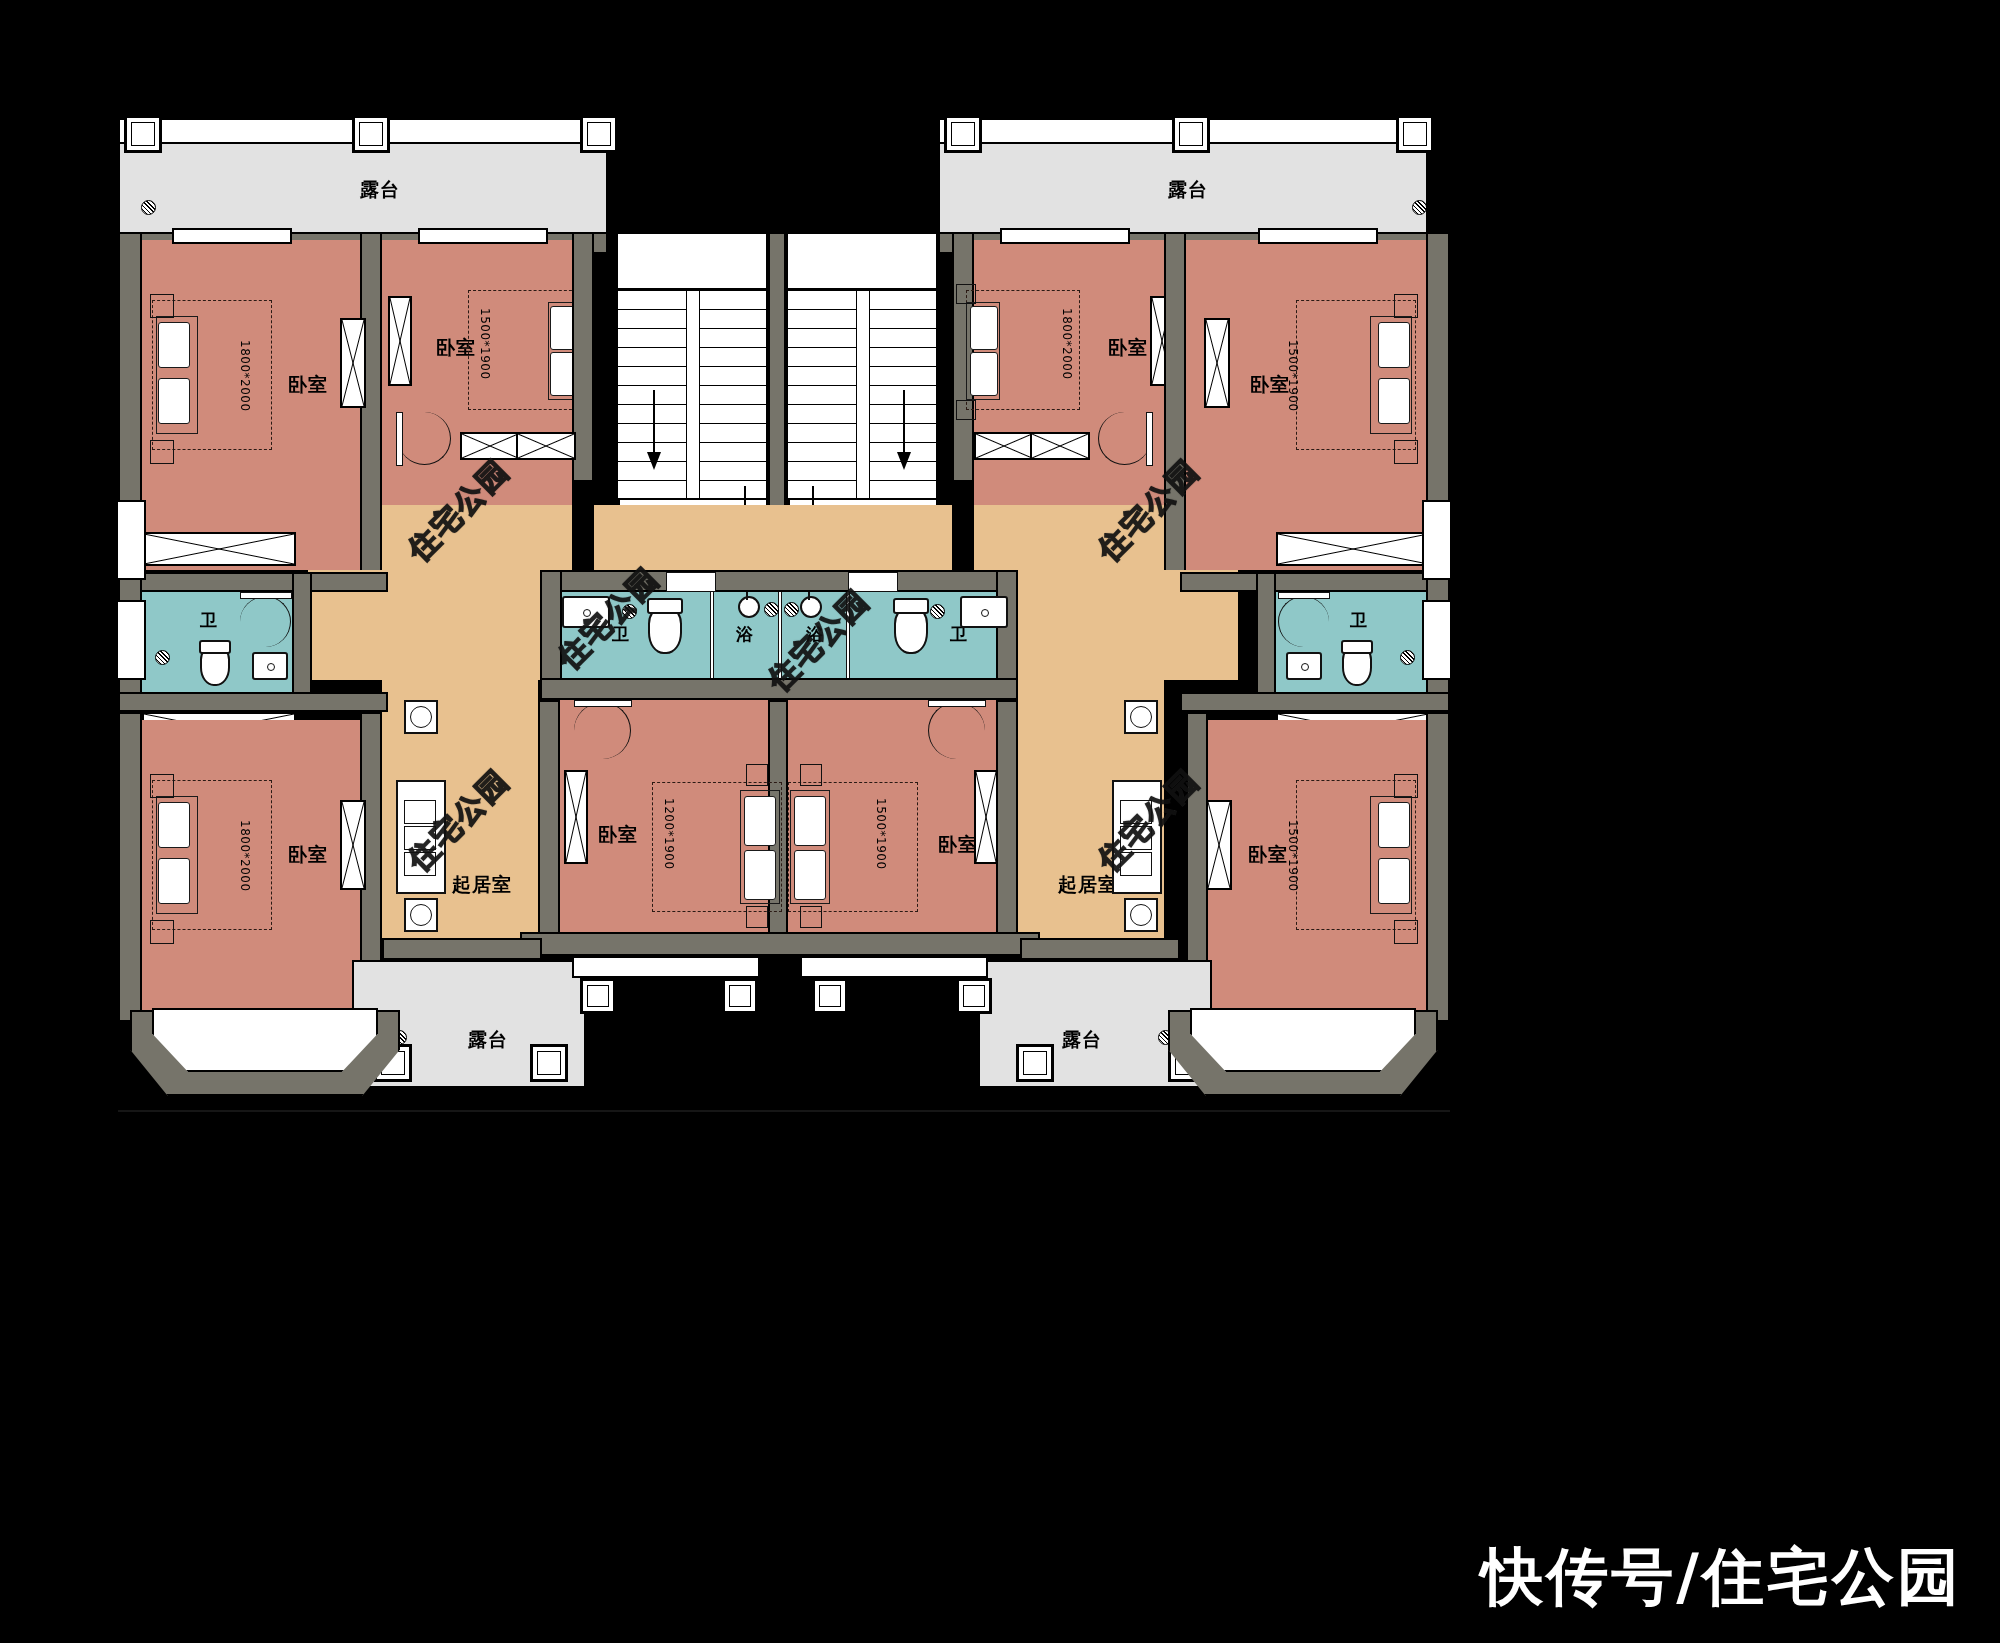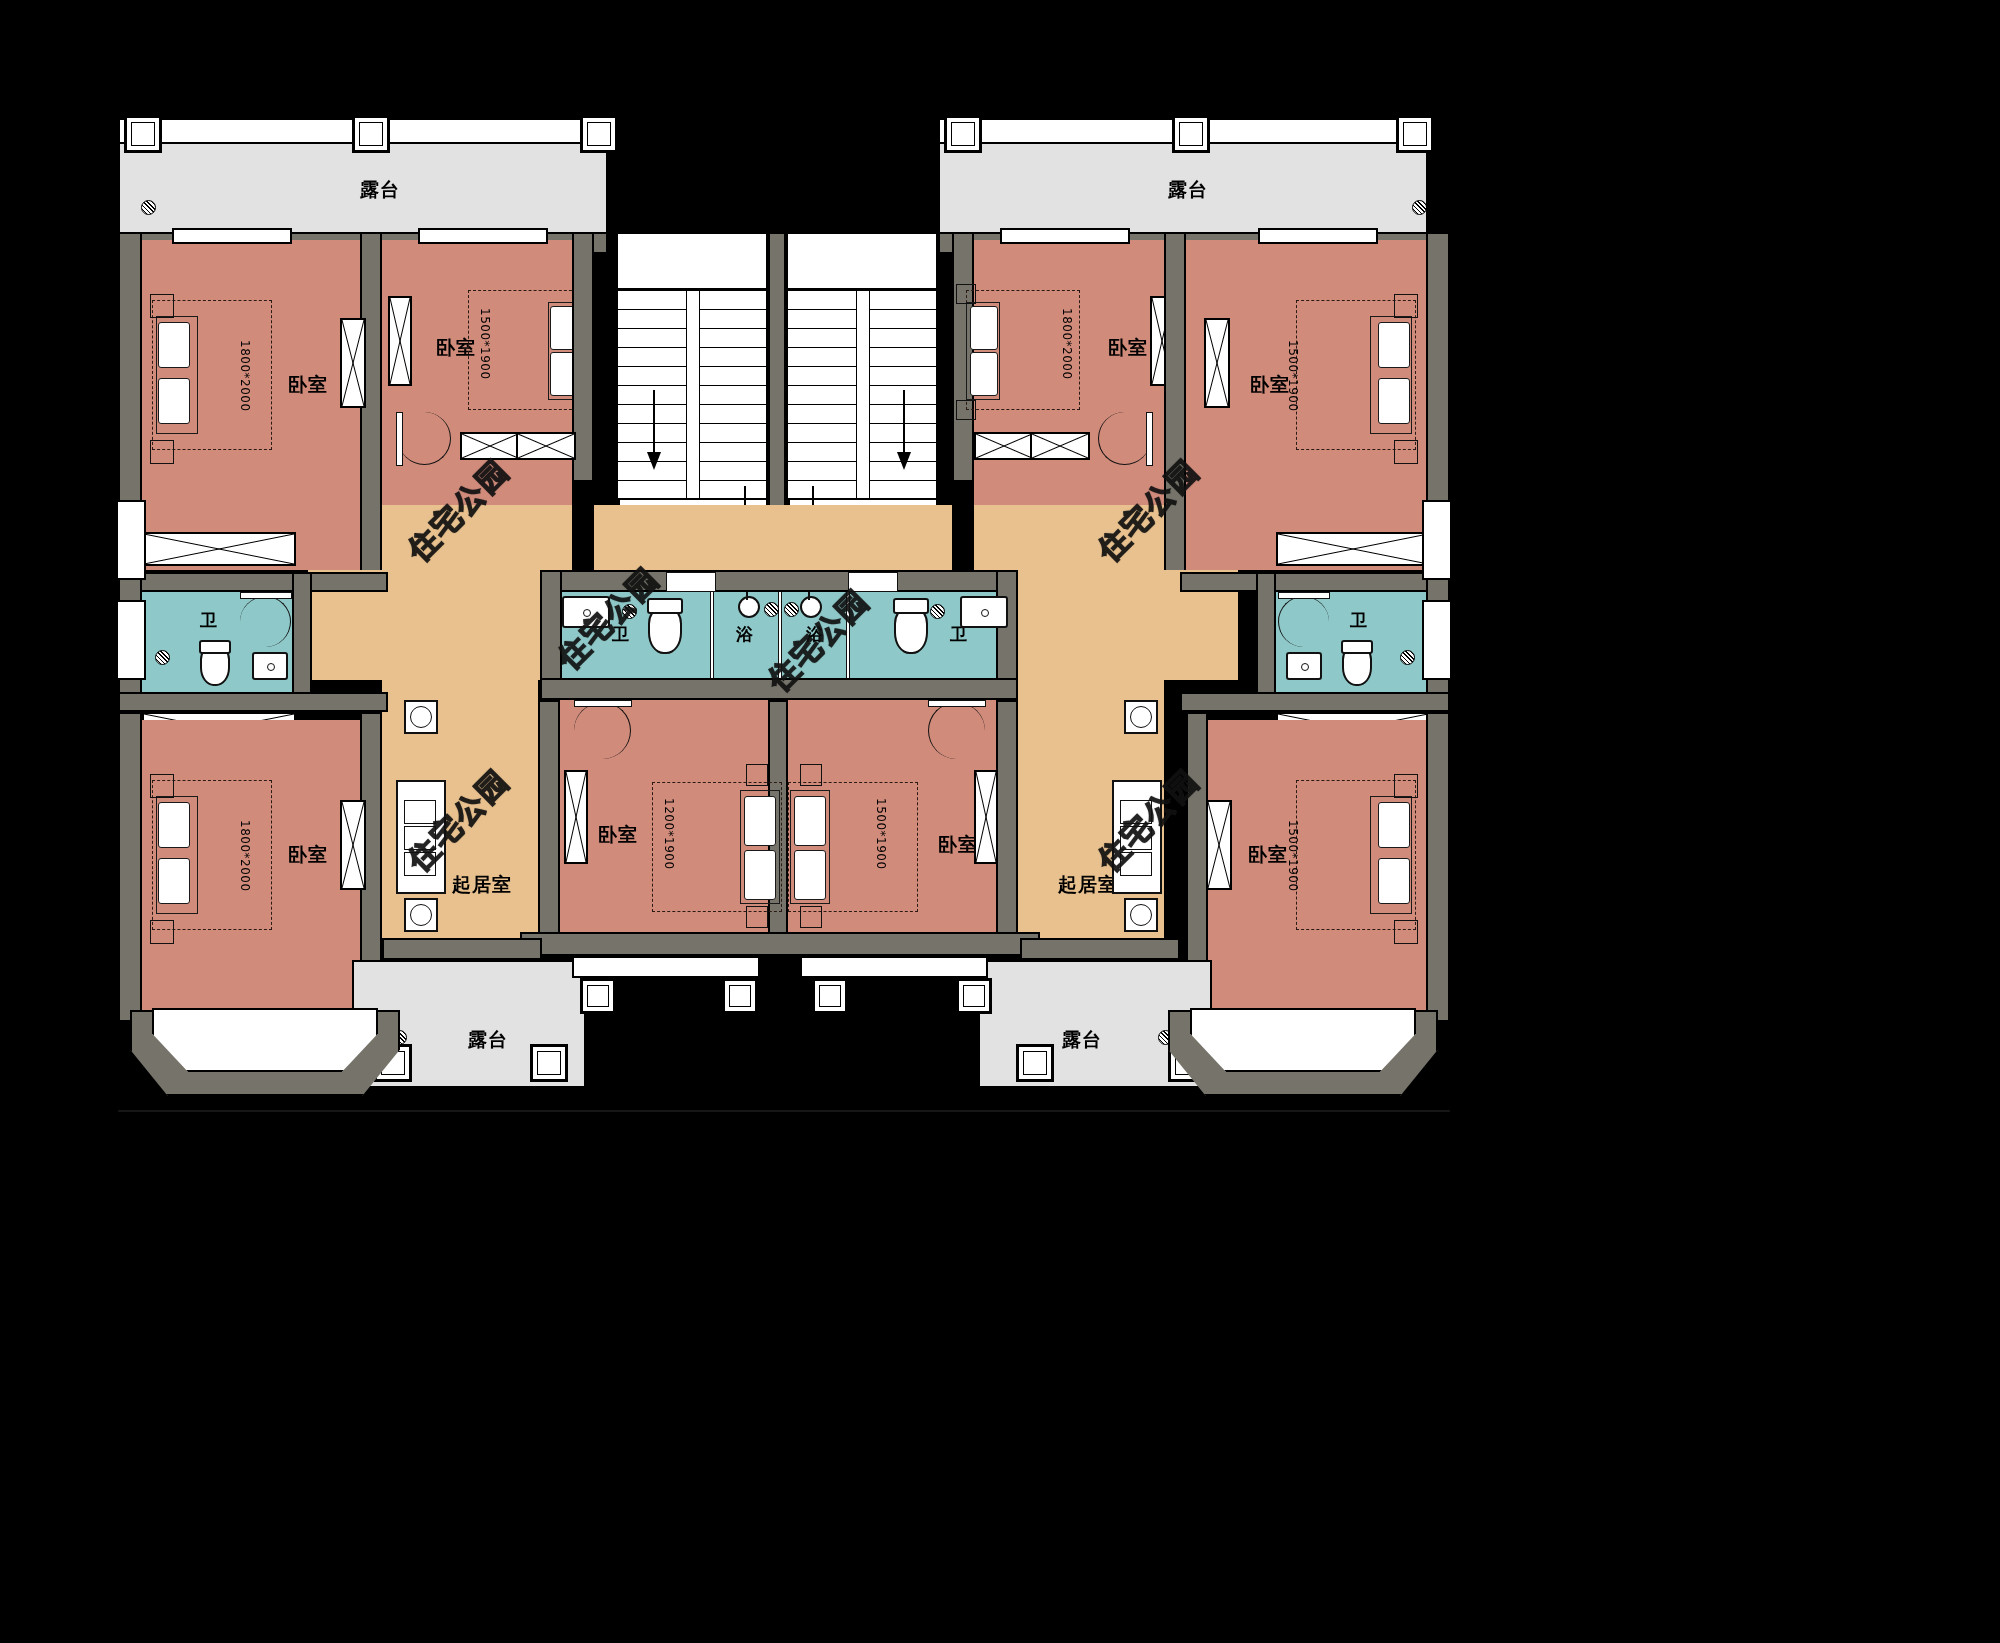--- a/index.html
+++ b/index.html
@@ -418,13 +418,14 @@
 
   <div class="abs" style="left:118px;top:1110px;width:1332px;height:2px;background:#161616;"></div>
 
   <div class="wm" style="left:395px;top:490px;">住宅公园</div>
   <div class="wm" style="left:1085px;top:490px;">住宅公园</div>
   <div class="wm" style="left:755px;top:620px;">住宅公园</div>
   <div class="wm" style="left:395px;top:800px;">住宅公园</div>
   <div class="wm" style="left:1085px;top:800px;">住宅公园</div>
   <div class="wm" style="left:545px;top:598px;">住宅公园</div>
 
+  <div id="brand">快传号/住宅公园</div>
 </div>
 
 </body></html>

